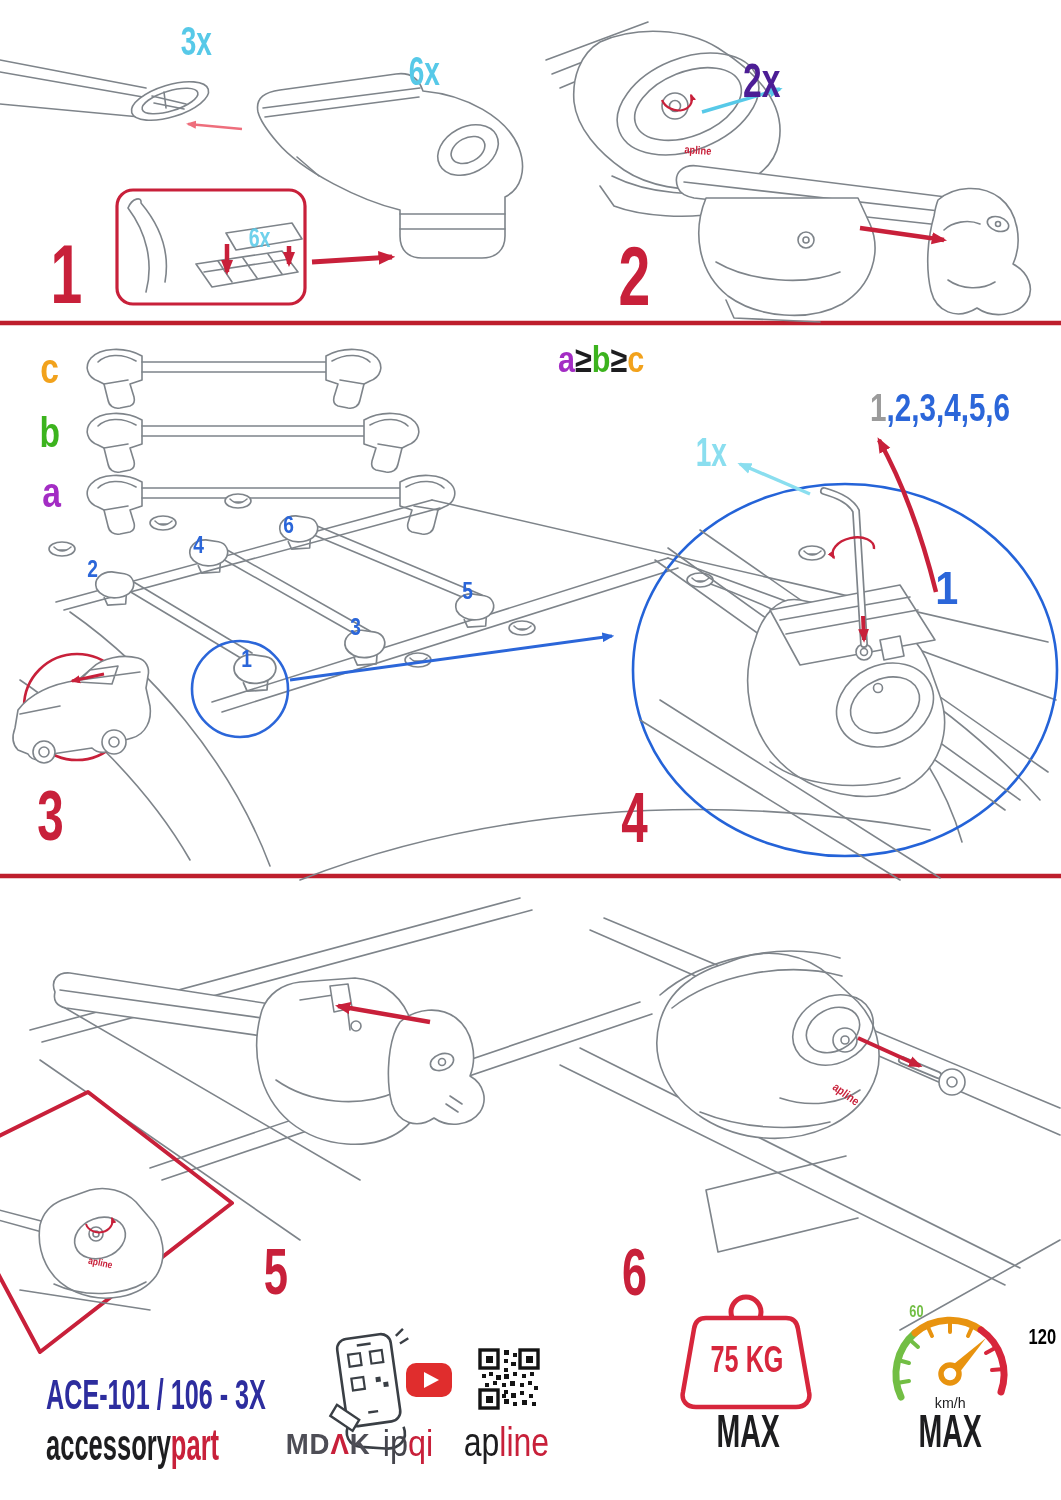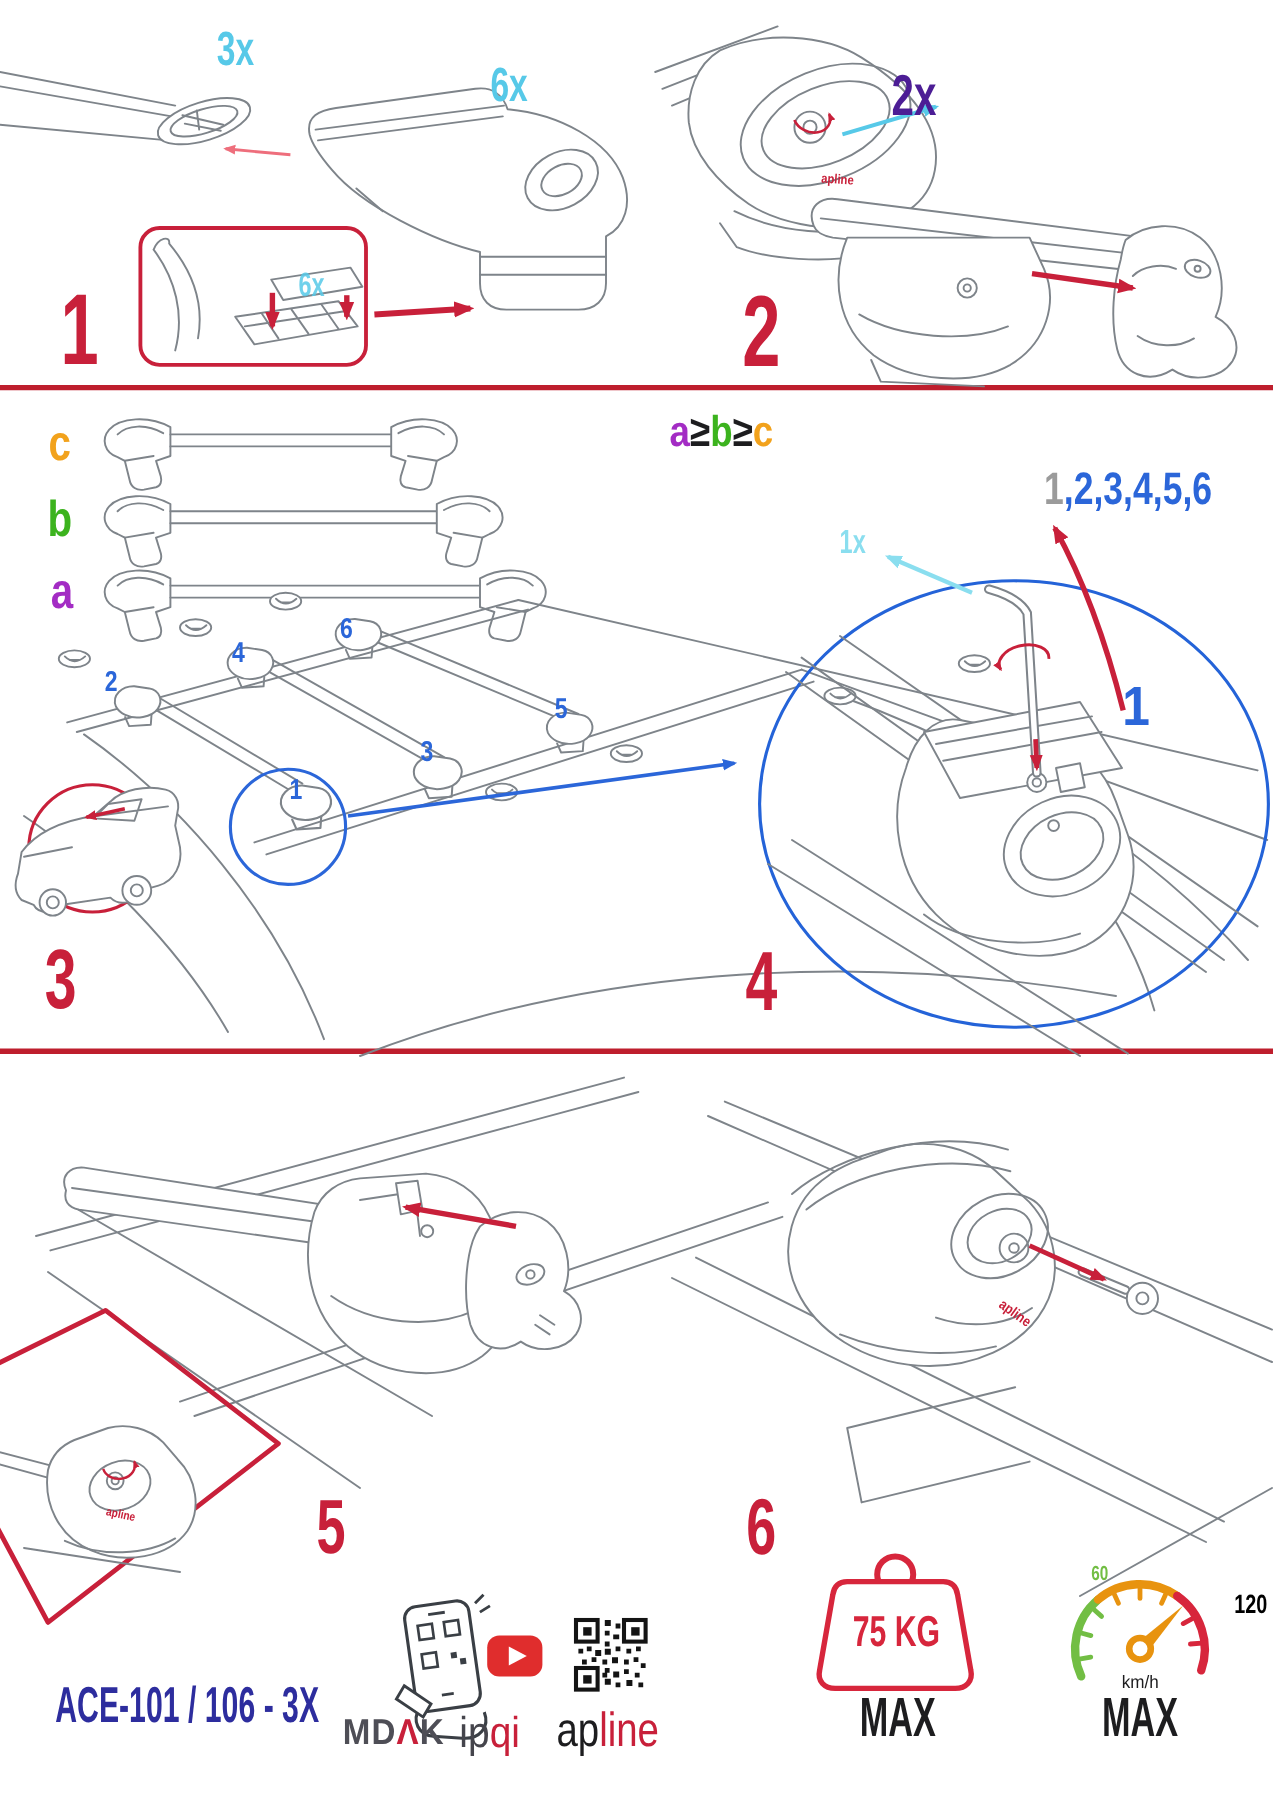--- a/index.html
+++ b/index.html
@@ -291,21 +291,21 @@
     </div>
 <div class="txt" style="left:398px;top:50px;width:52px;height:42px;font-size:40px;color:#57C9E8;--sx:.7;">
       <span class="cx">6x</span>
     </div>
 <div class="txt" style="left:240px;top:222px;width:40px;height:32px;font-size:28px;color:#57C9E8;--sx:.7;opacity:.85;">
       <span class="cx">6x</span>
     </div>
 <div class="txt" style="left:736px;top:60px;width:52px;height:42px;font-size:48px;color:#4c1d95;--sx:.7;">
       <span class="cx">2x</span>
     </div>
-<div class="txt" style="left:688px;top:432px;width:46px;height:40px;font-size:28px;color:#8ADEEF;--sx:.7;">
+<div class="txt" style="left:688px;top:432px;width:46px;height:40px;font-size:40px;color:#8ADEEF;--sx:.7;">
       <span class="cx">1x</span>
     </div>
 
 <div class="txt" style="left:30px;top:348px;width:40px;height:42px;font-size:42px;color:#F2A21C;--sx:.8;">
       <span class="cx">c</span>
     </div>
 <div class="txt" style="left:30px;top:412px;width:40px;height:42px;font-size:42px;color:#3CB31E;--sx:.8;">
       <span class="cx">b</span>
     </div>
 <div class="txt" style="left:32px;top:472px;width:40px;height:42px;font-size:42px;color:#A32CC4;--sx:.8;">
@@ -344,23 +344,26 @@
 <div class="txt" style="left:674px;top:143px;width:48px;height:14px;font-size:11px;color:#C8203A;transform:rotate(4deg);--sx:.85;">
       <span class="cx">apline</span>
     </div>
 <div class="txt" style="left:78px;top:1256px;width:44px;height:13px;font-size:10px;color:#C8203A;transform:rotate(12deg);--sx:.85;">
       <span class="cx">apline</span>
     </div>
 <div class="txt" style="left:822px;top:1086px;width:48px;height:15px;font-size:12px;color:#C8203A;transform:rotate(36deg);--sx:.85;">
       <span class="cx">apline</span>
     </div>
 
-<div class="txt l" style="left:46px;top:1376px;width:280px;height:38px;font-size:42px;color:#2D2D9E;margin-top:26px;--sx:.6;">
+<div class="txt l" style="left:46px;top:1376px;width:280px;height:38px;font-size:42px;color:#2D2D9E;--sx:.6;">
       <span class="cx">ACE-101 / 106 - 3X</span>
     </div>
+<div class="txt l" style="left:46px;top:1424px;width:240px;height:42px;font-size:44px;--sx:.58;">
+  <span class="cx"><span style="color:#1D1D1F;">accessory</span><span style="color:#C8203A;">part</span></span>
+</div>
 <div class="txt" style="left:282px;top:1428px;width:92px;height:32px;font-size:30px;letter-spacing:1px;--sx:.92;">
   <span class="cx"><span style="color:#4E4E56;">MD</span><span style="color:#C8203A;">Λ</span><span style="color:#4E4E56;">K</span></span>
 </div>
 <div class="txt" style="left:382px;top:1424px;width:54px;height:40px;font-size:36px;font-weight:normal;justify-content:flex-end;--sx:.9;">
   <span class="cx"><span style="color:#45454C;">ip</span><span style="color:#C8203A;">qi</span></span>
 </div>
 <div class="txt" style="left:462px;top:1420px;width:88px;height:44px;font-size:40px;font-weight:normal;--sx:.8;">
   <span class="cx"><span style="color:#1D1D1F;">ap</span><span style="color:#C8203A;">line</span></span>
 </div>
 <div class="txt" style="left:700px;top:1340px;width:94px;height:40px;font-size:36px;color:#D7263C;--sx:.7;">

